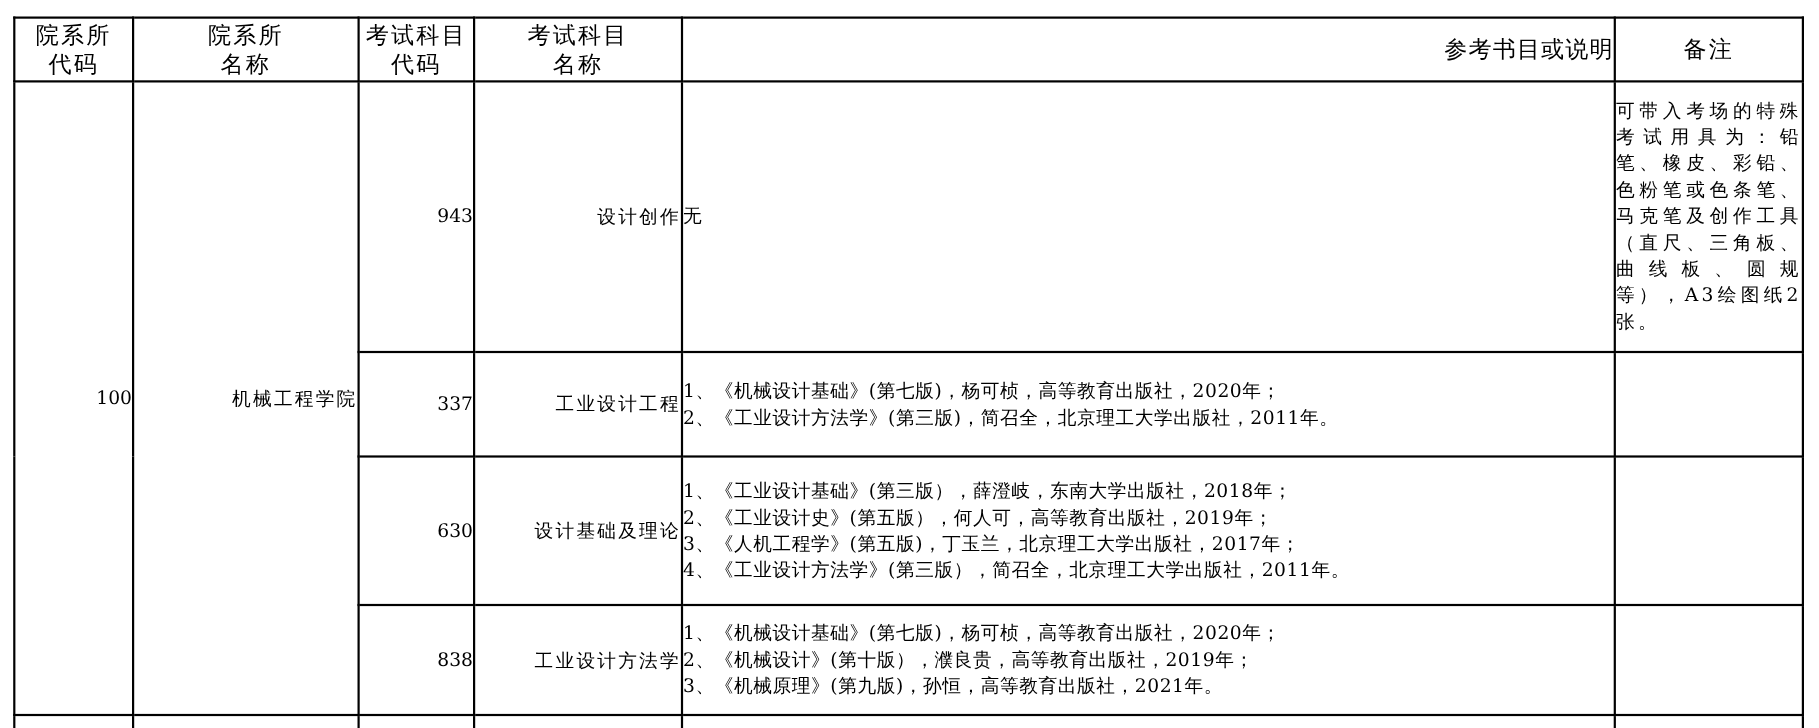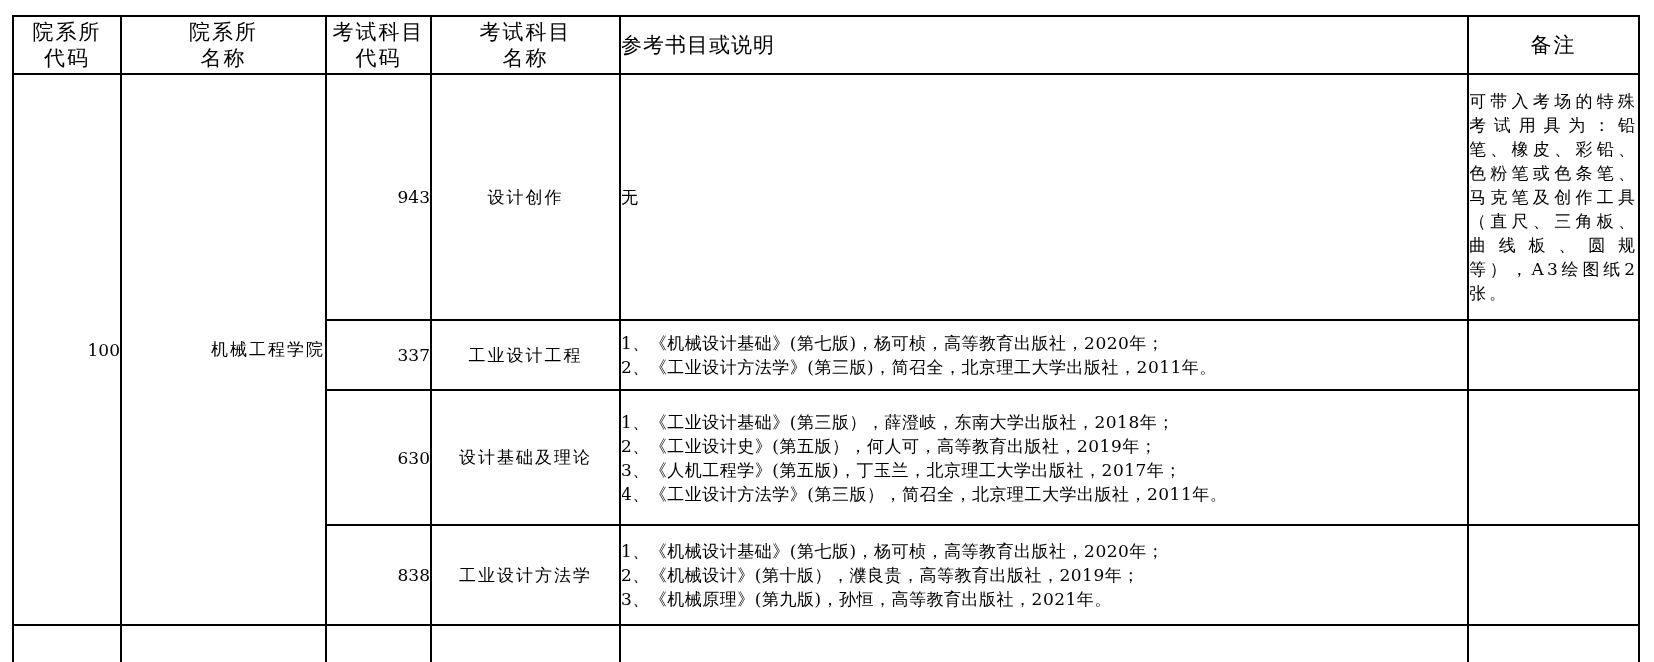--- a/index.html
+++ b/index.html
@@ -8,31 +8,31 @@
   table.exam {
     position: absolute; left: 12px; top: 15px;
     border-collapse: collapse; table-layout: fixed;
     width: 1626px;
   }
   table.exam td, table.exam th {
     border: 2px solid #000; padding: 0; vertical-align: middle;
     font-weight: normal; overflow: hidden;
   }
   th { font-size: 21px; line-height: 26px; text-align: center; letter-spacing: 2px; }
-  th.left { text-align: left; padding-left: 6px; letter-spacing: 1px; }
-  td { font-size: 17px; border-radius: 19px; }
+  th.left { text-align: right; padding-left: 6px; letter-spacing: 1px; }
+  td { font-size: 17px; }
   td.center { text-align: right; }
-  td.left { text-align: center; padding-left: 4px; letter-spacing: 2px; }
+  td.left { text-align: right; padding-left: 4px; letter-spacing: 2px; }
   td.refs { text-align: left; padding-left: 4px; line-height: 24px; letter-spacing: 0.5px; }
   td.refs div { white-space: nowrap; }
   td.note { text-align: justify; font-size: 17px; line-height: 24px; padding: 2px 3px 6px 5px;
             letter-spacing: 3px; vertical-align: middle; }
   tr.hdr { height: 58px; border-radius: 28px; }
   tr.r1 { height: 246px; }
-  tr.r2 { height: 70px; margin-top: 12px; }
+  tr.r2 { height: 95px; margin-top: 12px; }
   tr.r3 { height: 135px; }
   tr.r4 { height: 100px; }
   tr.r5 { height: 40px; }
 </style>
 </head>
 <body>
 
 <table class="exam">
   <colgroup>
     <col style="width:108px">

